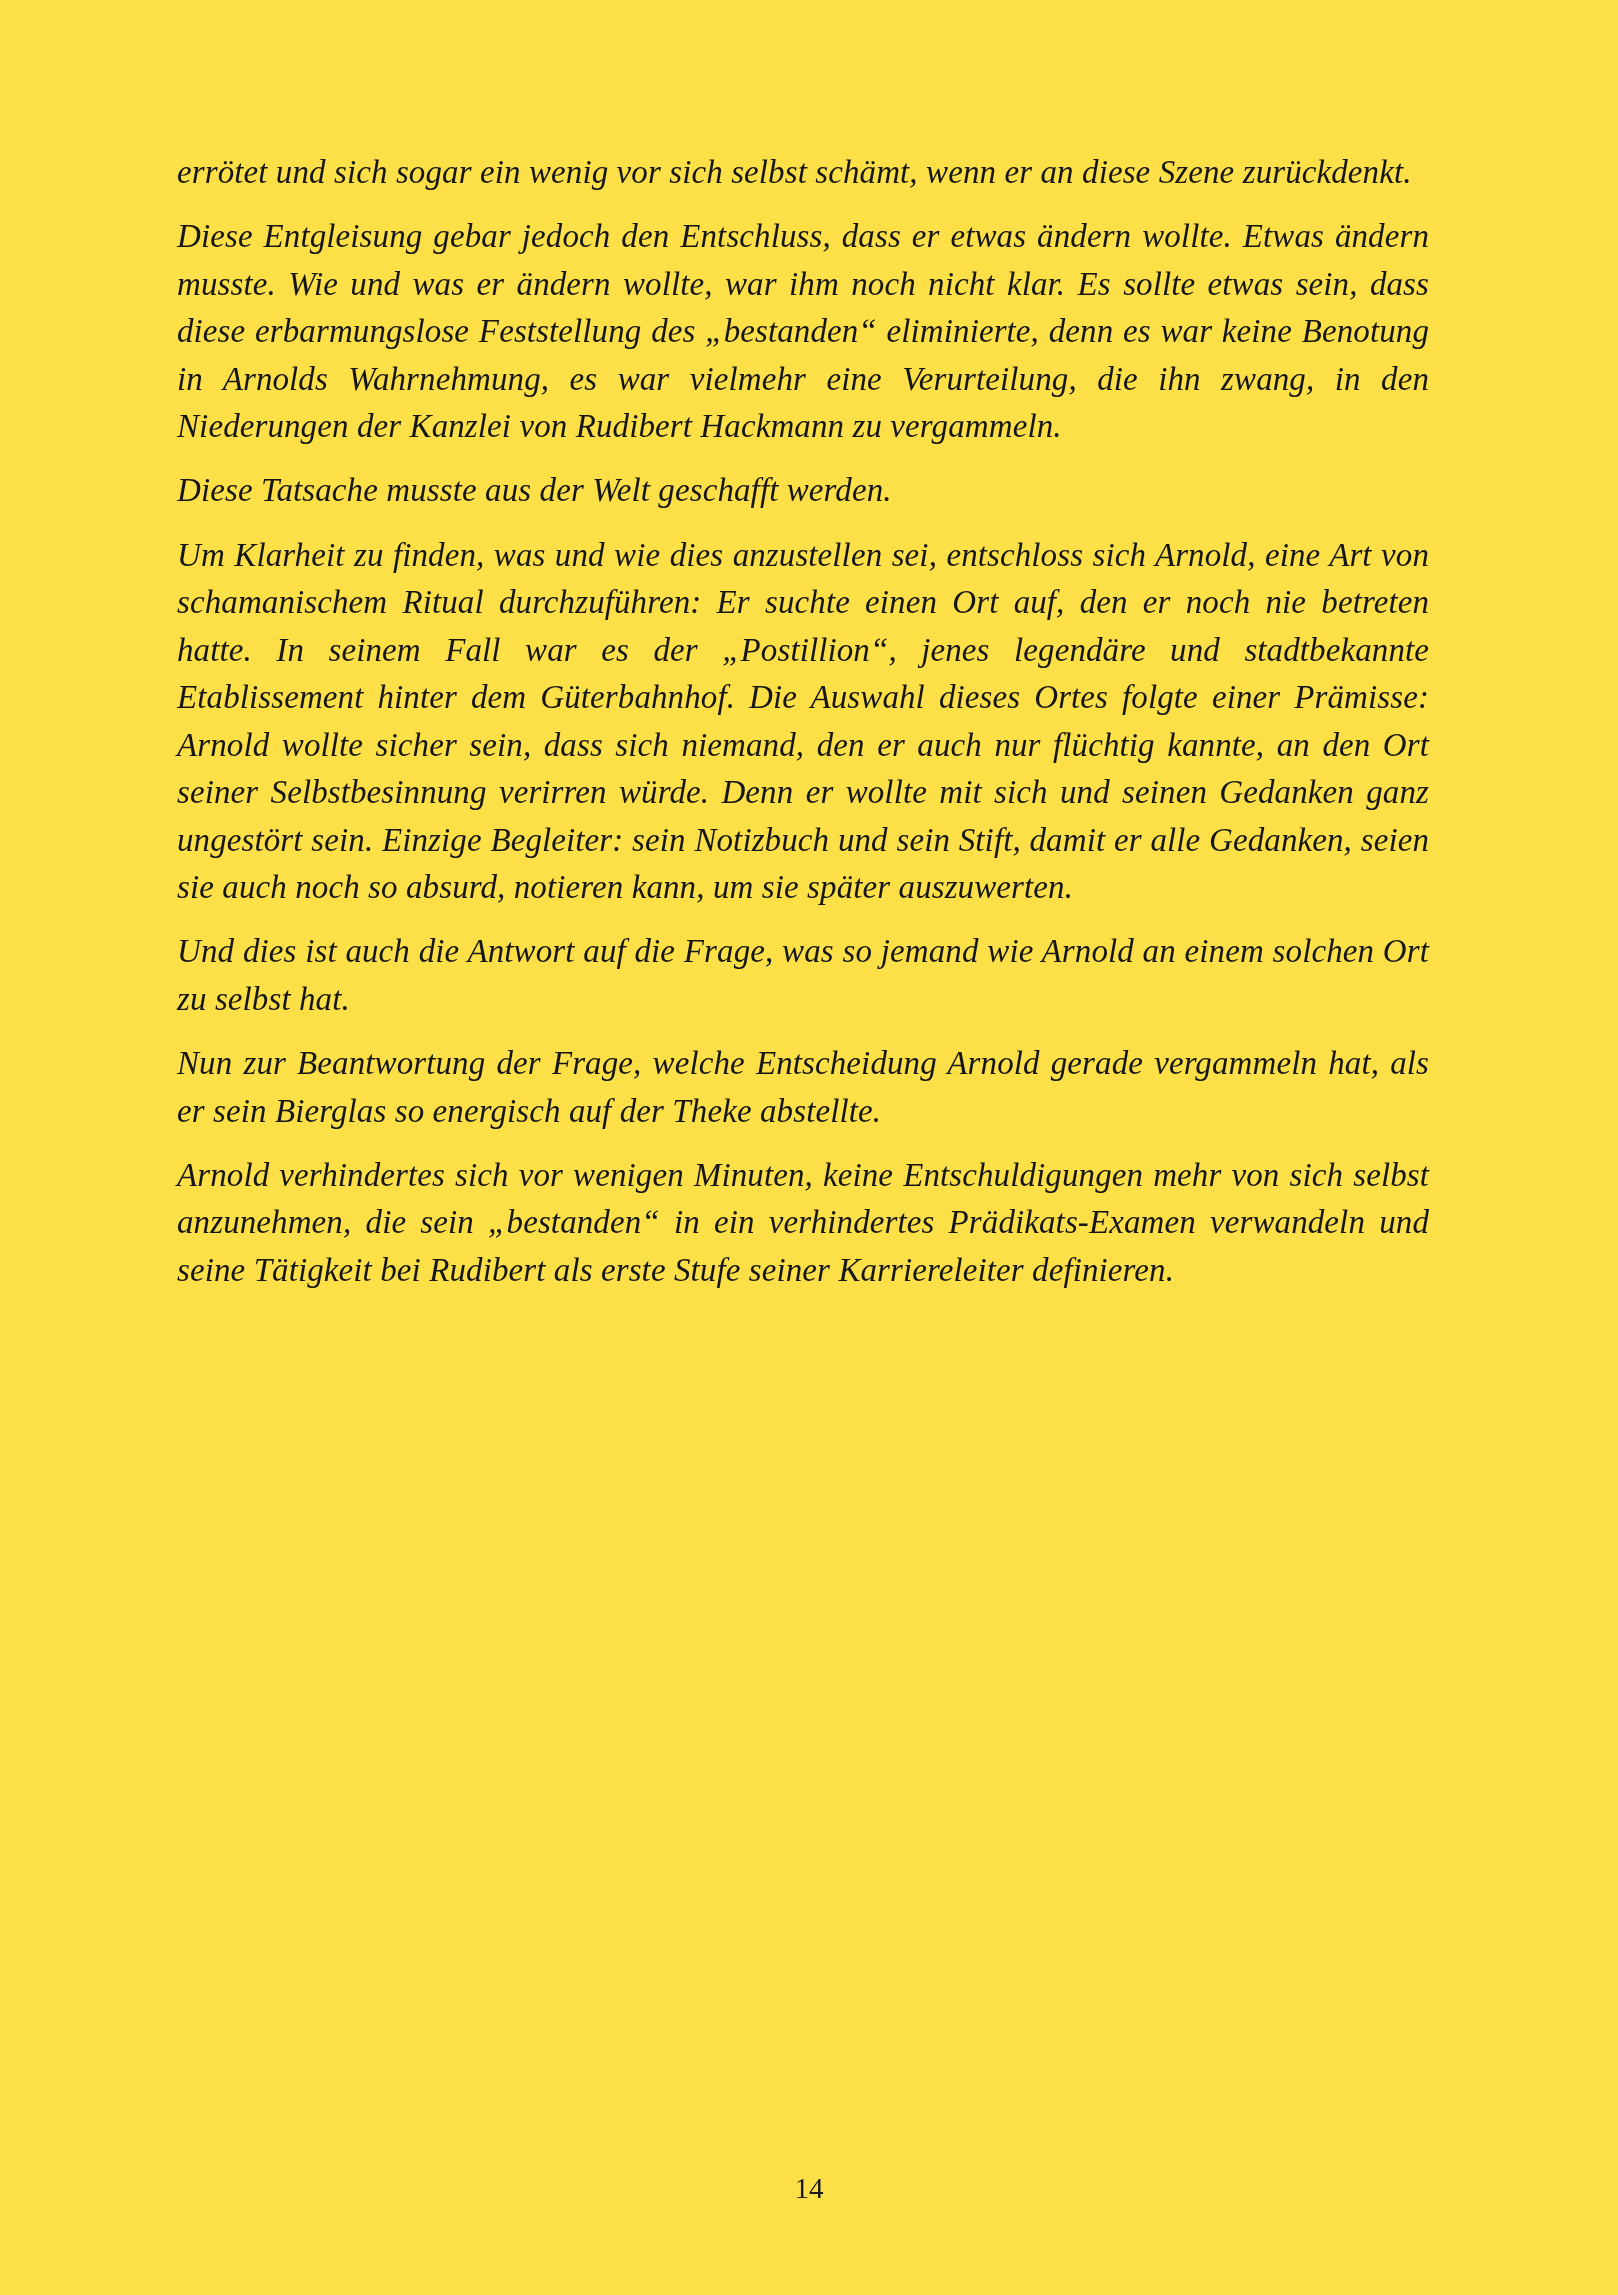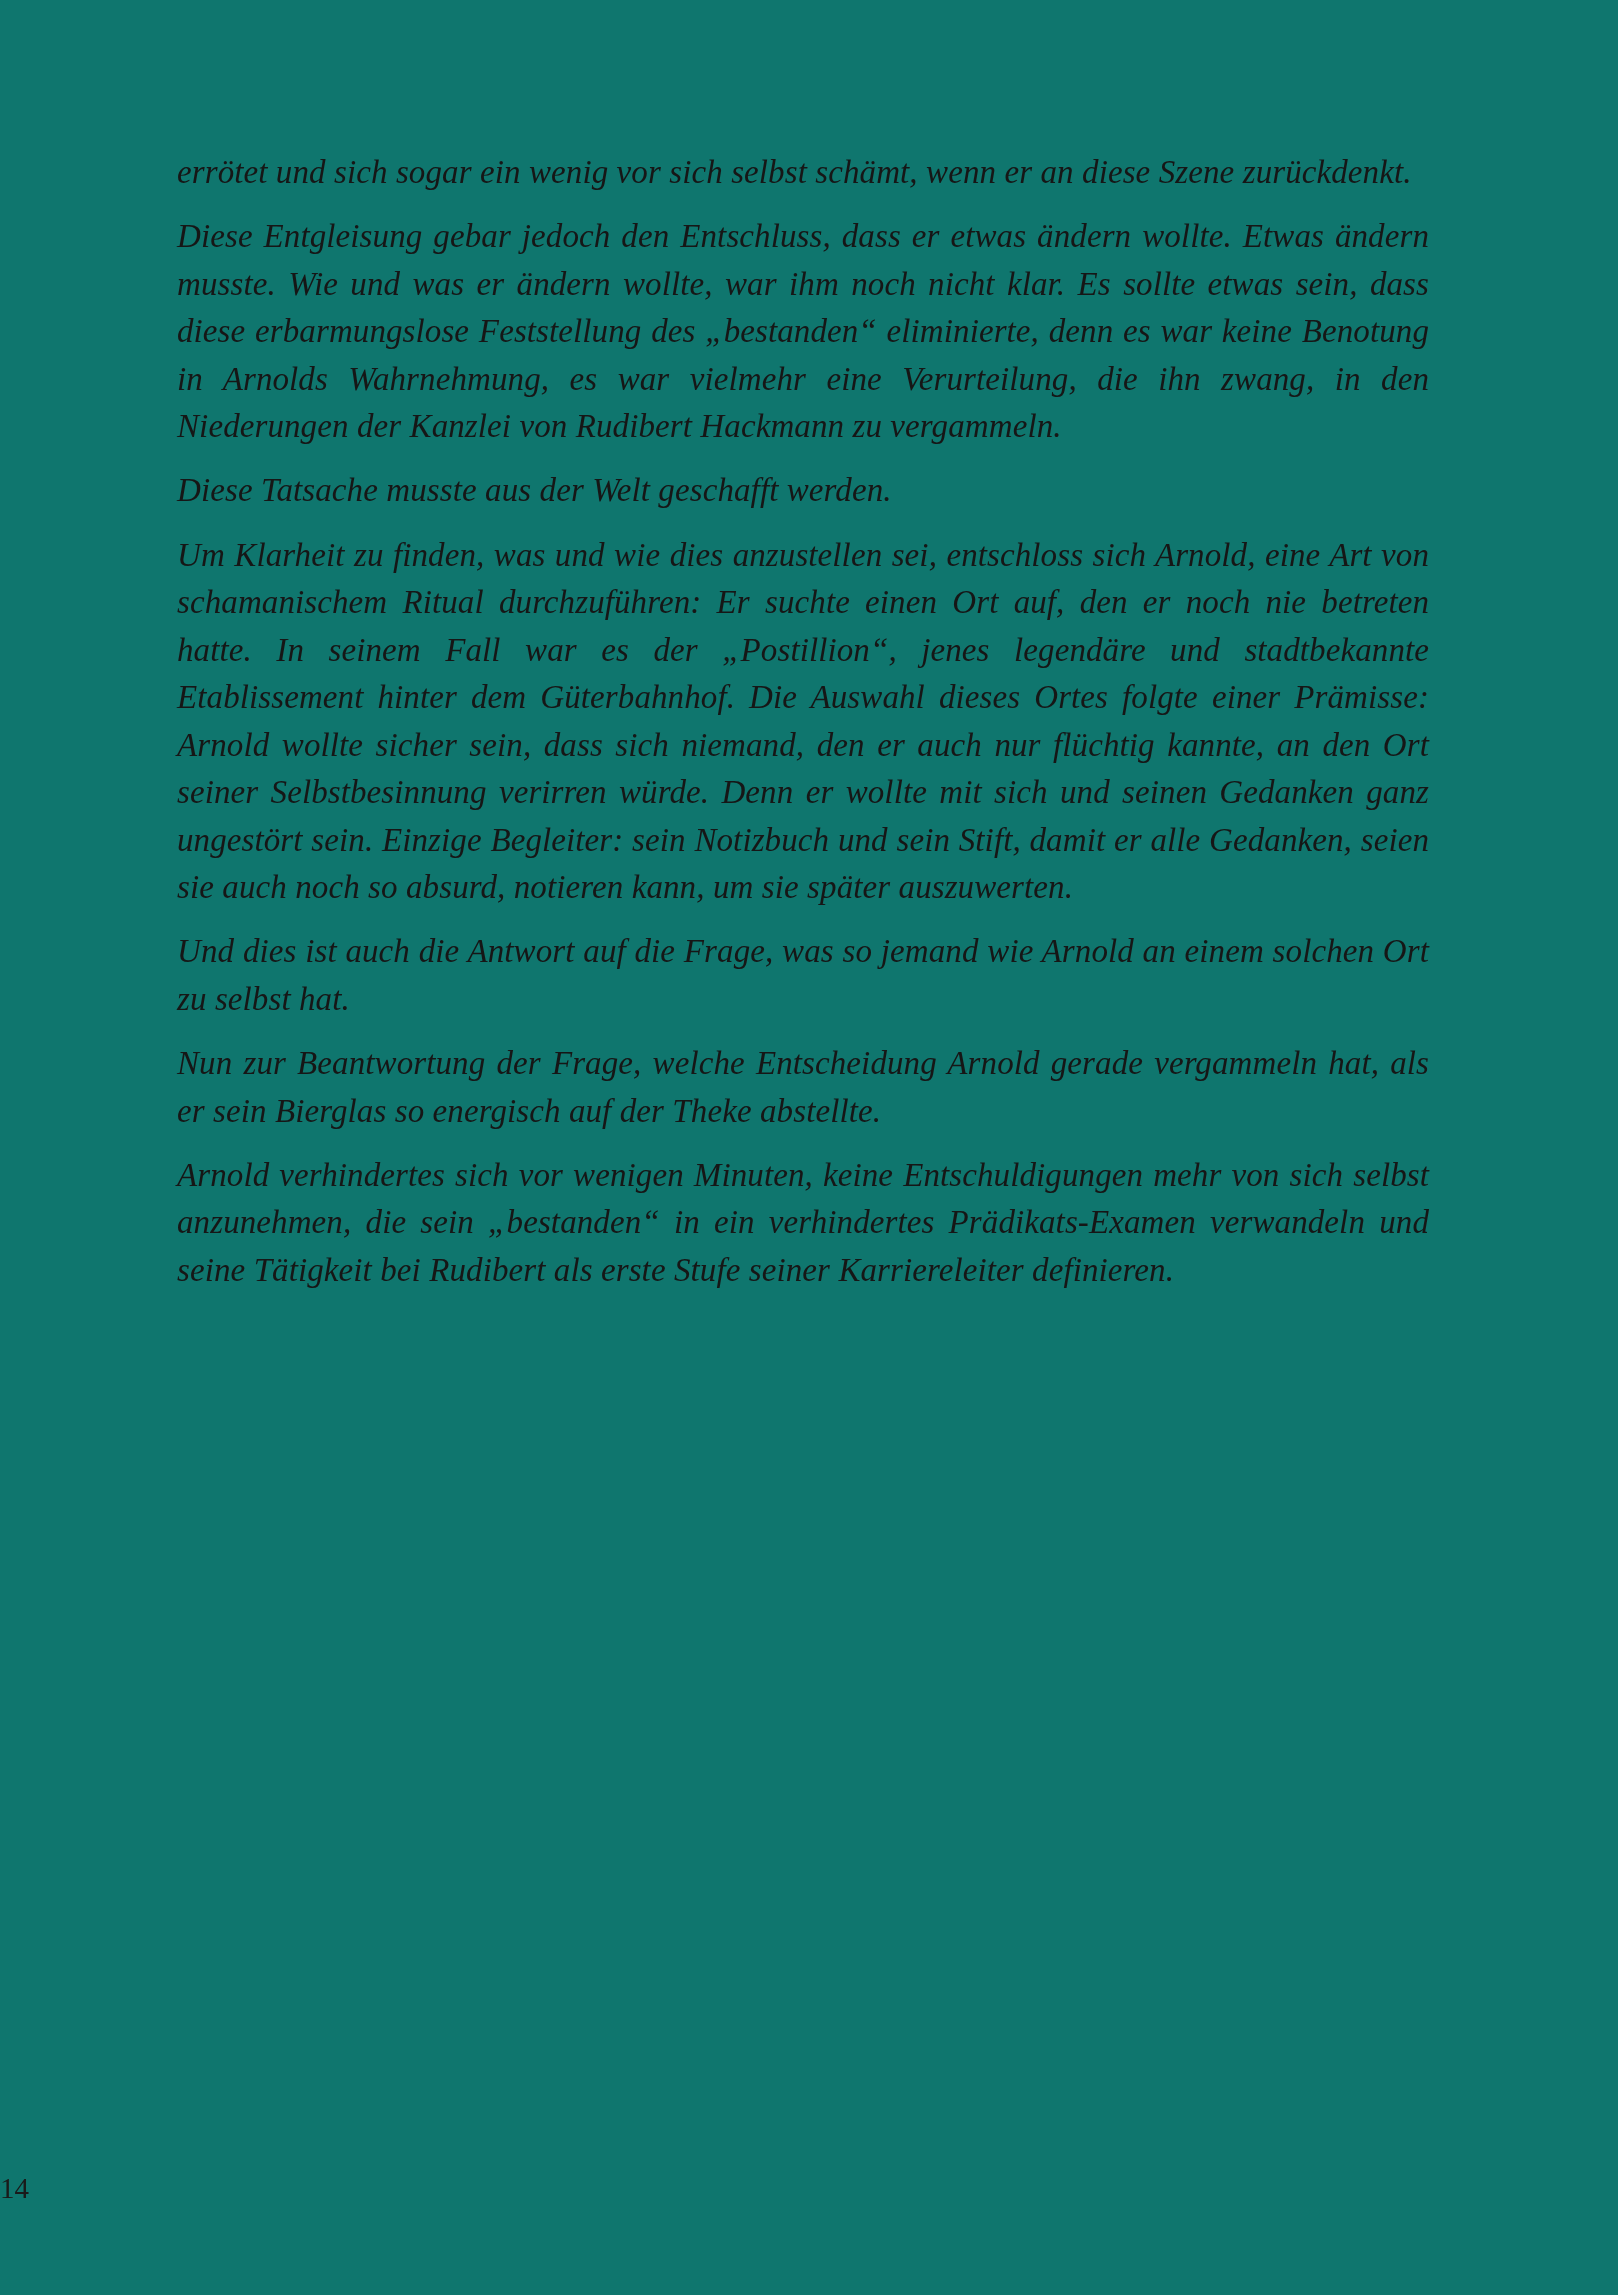--- a/index.html
+++ b/index.html
@@ -10,21 +10,21 @@
   body {
     width: 1618px;
     height: 2295px;
     position: relative;
     font-family: "Liberation Serif", serif;
     color: #161616;
   }
   .page {
     position: absolute;
     inset: 0;
-    background: #0f766e;
+    background: #fde047;
     padding-left: 35px;
   }
   .text-block {
     position: absolute;
     left: 177px;
     top: 149px;
     width: 1252px;
     font-style: italic;
     font-size: 33px;
     line-height: 1.44;
@@ -34,21 +34,21 @@
   .text-block p {
     margin: 0 0 16.7px 0;
     hyphens: auto;
     -webkit-hyphens: auto;
   }
   .page-number {
     position: absolute;
     left: 0;
     top: 2172px;
     width: 1618px;
-    text-align: left;
+    text-align: center;
     font-size: 29px;
     font-style: normal;
     color: #1a1a1a;
   }
 </style>
 </head>
 <body>
 
 <main class="page">
   <section class="text-block">

